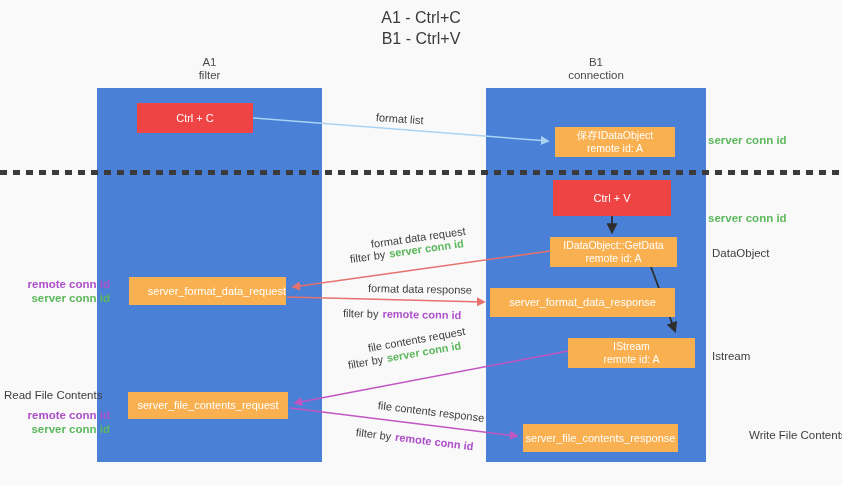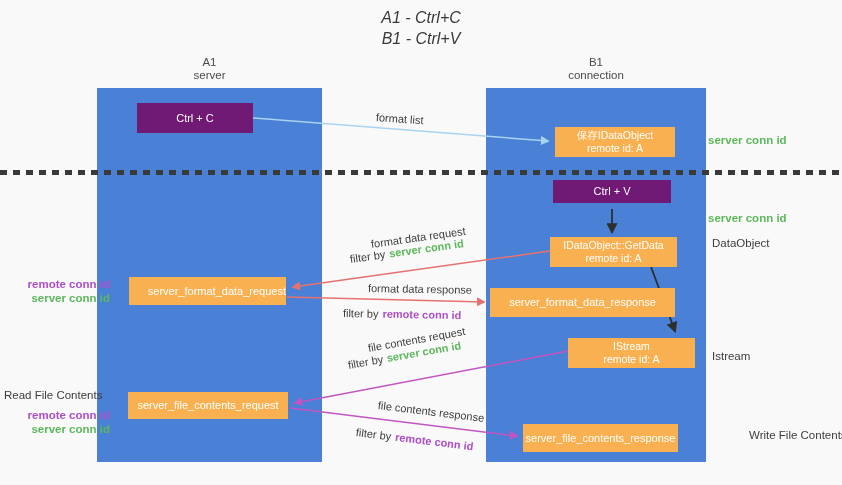--- a/index.html
+++ b/index.html
@@ -1,33 +1,33 @@
 <!DOCTYPE html>
 <html><head>
 <meta charset="utf-8">
 <style>
   * { margin:0; padding:0; box-sizing:border-box; }
   body { font-family:"Liberation Sans", sans-serif; background:#f9f9f9; }
   #canvas { position:relative; width:842px; height:485px; background:#f9f9f9; overflow:hidden; }
 
   .title { position:absolute; top:7px; left:0; width:842px; text-align:center;
-           font-size:16px; color:#3a3a3a; line-height:21px;font-style:italic; }
+           font-size:16px; color:#3a3a3a; line-height:21px; }
 
   .lane-header { position:absolute; text-align:center; font-size:11.5px; color:#4a4a4a; line-height:13px; }
   .lane { position:absolute; top:88px; height:374px; background:#4a80d5; }
   #lane-left  { left:97px;  width:225px; }
   #lane-right { left:486px; width:220px; }
 
   .separator { position:absolute; left:0; top:170px; width:842px; height:5px;
                background:repeating-linear-gradient(90deg,#3a3a3a 0 7px,transparent 7px 13px); }
 
   .box { position:absolute; display:flex; flex-direction:column; align-items:center;
          justify-content:center; color:#fff; font-size:11px; line-height:13px;
          text-align:center; white-space:nowrap; }
-  .green  { background:#701a75; }
+  .green  { background:#ef4444; }
   .orange { background:#f9b050; }
 
   .ann { position:absolute; font-size:11.5px; color:#3d3d3d; white-space:nowrap; }
   .conn-group { position:absolute; width:102px; text-align:right; font-size:11.5px;
                 line-height:14px; white-space:nowrap; }
   .green-t  { color:#5cb85c; font-weight:bold; }
   .purple-t { color:#ad4fc9; font-weight:bold; }
 
   .alabel { position:absolute; font-size:11px; color:#3d3d3d; white-space:nowrap;
             transform-origin:left center; }
@@ -40,21 +40,21 @@
 
 <div id="canvas">
 
   <div class="title">
     <div>A1 - Ctrl+C</div>
     <div>B1 - Ctrl+V</div>
   </div>
 
   <div class="lane-header" style="left:97px; top:56px; width:225px;">
     <div>A1</div>
-    <div>server</div>
+    <div>filter</div>
   </div>
   <div class="lane-header" style="left:486px; top:56px; width:220px;">
     <div>B1</div>
     <div>connection</div>
   </div>
 
   <div class="lane" id="lane-left"></div>
   <div class="lane" id="lane-right"></div>
 
   <div class="separator"></div>
@@ -85,21 +85,21 @@
 
   <div class="box green" style="left:137px; top:103px; width:116px; height:30px;">
     <div>Ctrl + C</div>
   </div>
 
   <div class="box orange" style="left:555px; top:127px; width:120px; height:30px; font-size:10.5px;">
     <div>保存IDataObject</div>
     <div>remote id: A</div>
   </div>
 
-  <div class="box green" style="left:553px; top:180px; width:118px; height:23px;">
+  <div class="box green" style="left:553px; top:180px; width:118px; height:36px;">
     <div>Ctrl + V</div>
   </div>
 
   <div class="box orange" style="left:550px; top:237px; width:127px; height:30px; font-size:10.5px;text-align:center;">
     <div>IDataObject::GetData</div>
     <div>remote id: A</div>
   </div>
 
   <div class="box orange" style="left:129px; top:277px; width:157px; height:28px;align-items:flex-end;">
     <div>server_format_data_request</div>
@@ -117,21 +117,21 @@
   <div class="box orange" style="left:523px; top:424px; width:155px; height:28px;">
     <div>server_file_contents_response</div>
   </div>
 
   <div class="box orange" style="left:128px; top:392px; width:160px; height:27px;">
     <div>server_file_contents_request</div>
   </div>
 
   <div class="ann green-t" style="left:708px; top:134px; font-weight:bold;">server conn id</div>
   <div class="ann green-t" style="left:708px; top:212px; font-weight:bold;">server conn id</div>
-  <div class="ann" style="left:712px; top:237px;">DataObject</div>
+  <div class="ann" style="left:712px; top:247px;">DataObject</div>
   <div class="ann" style="left:712px; top:350px;">Istream</div>
   <div class="ann" style="left:713px; top:429px;margin-left:36px;">Write File Contents</div>
 
   <div class="conn-group" style="left:8px; top:277px;">
     <div class="purple-t">remote conn id</div>
     <div class="green-t">server conn id</div>
   </div>
   <div class="ann" style="left:4px; top:389px;">Read File Contents</div>
   <div class="conn-group" style="left:8px; top:408px;">
     <div class="purple-t">remote conn id</div>

